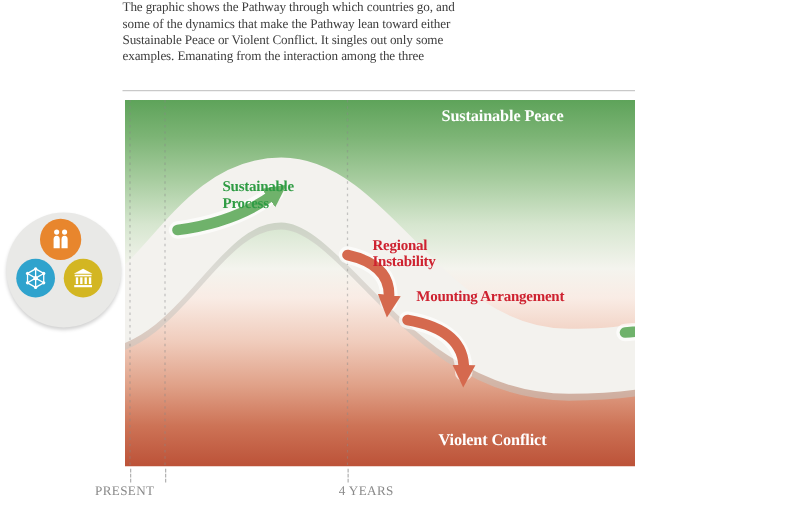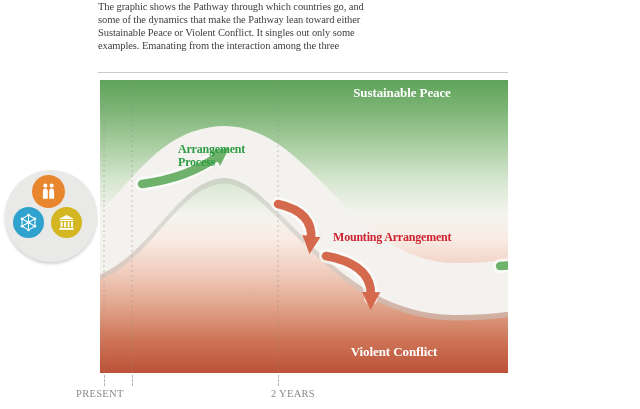--- a/index.html
+++ b/index.html
@@ -131,31 +131,35 @@
 
         <path d="M 400,186 Q 446,184 455,146" stroke="#ffffff" stroke-width="14" opacity="0.65"></path>
         <path d="M 400,186 Q 446,184 454,148" stroke="#6fb26b" stroke-width="8.5" marker-end="url(#mG)"></path>
       </g>
     </svg>
 
     <div class="zone top">Sustainable Peace</div>
     <div class="zone bottom">Violent Conflict</div>
 
     <div class="plabel positive l0">
-      <span>Arrangement</span><br>
+      <span>Sustainable</span><br>
       <span>Process</span>
+    </div>
+    <div class="plabel negative l1">
+      <span>Regional</span><br>
+      <span>Instability</span>
     </div>
     <div class="plabel negative l2">
       <span>Mounting Arrangement</span><br>
     </div>
   </div>
 
   <div class="stub s0"></div>
   <div class="stub s1"></div>
   <div class="stub s2"></div>
   <div class="stub s3"></div>
 
   <div class="tick t0">PRESENT</div>
   <div class="tick t1">1 YEAR</div>
-  <div class="tick t2">2 YEARS</div>
+  <div class="tick t2">4 YEARS</div>
   <div class="tick t3">10 YEARS</div>
 
 </div>
 
 </body></html>

